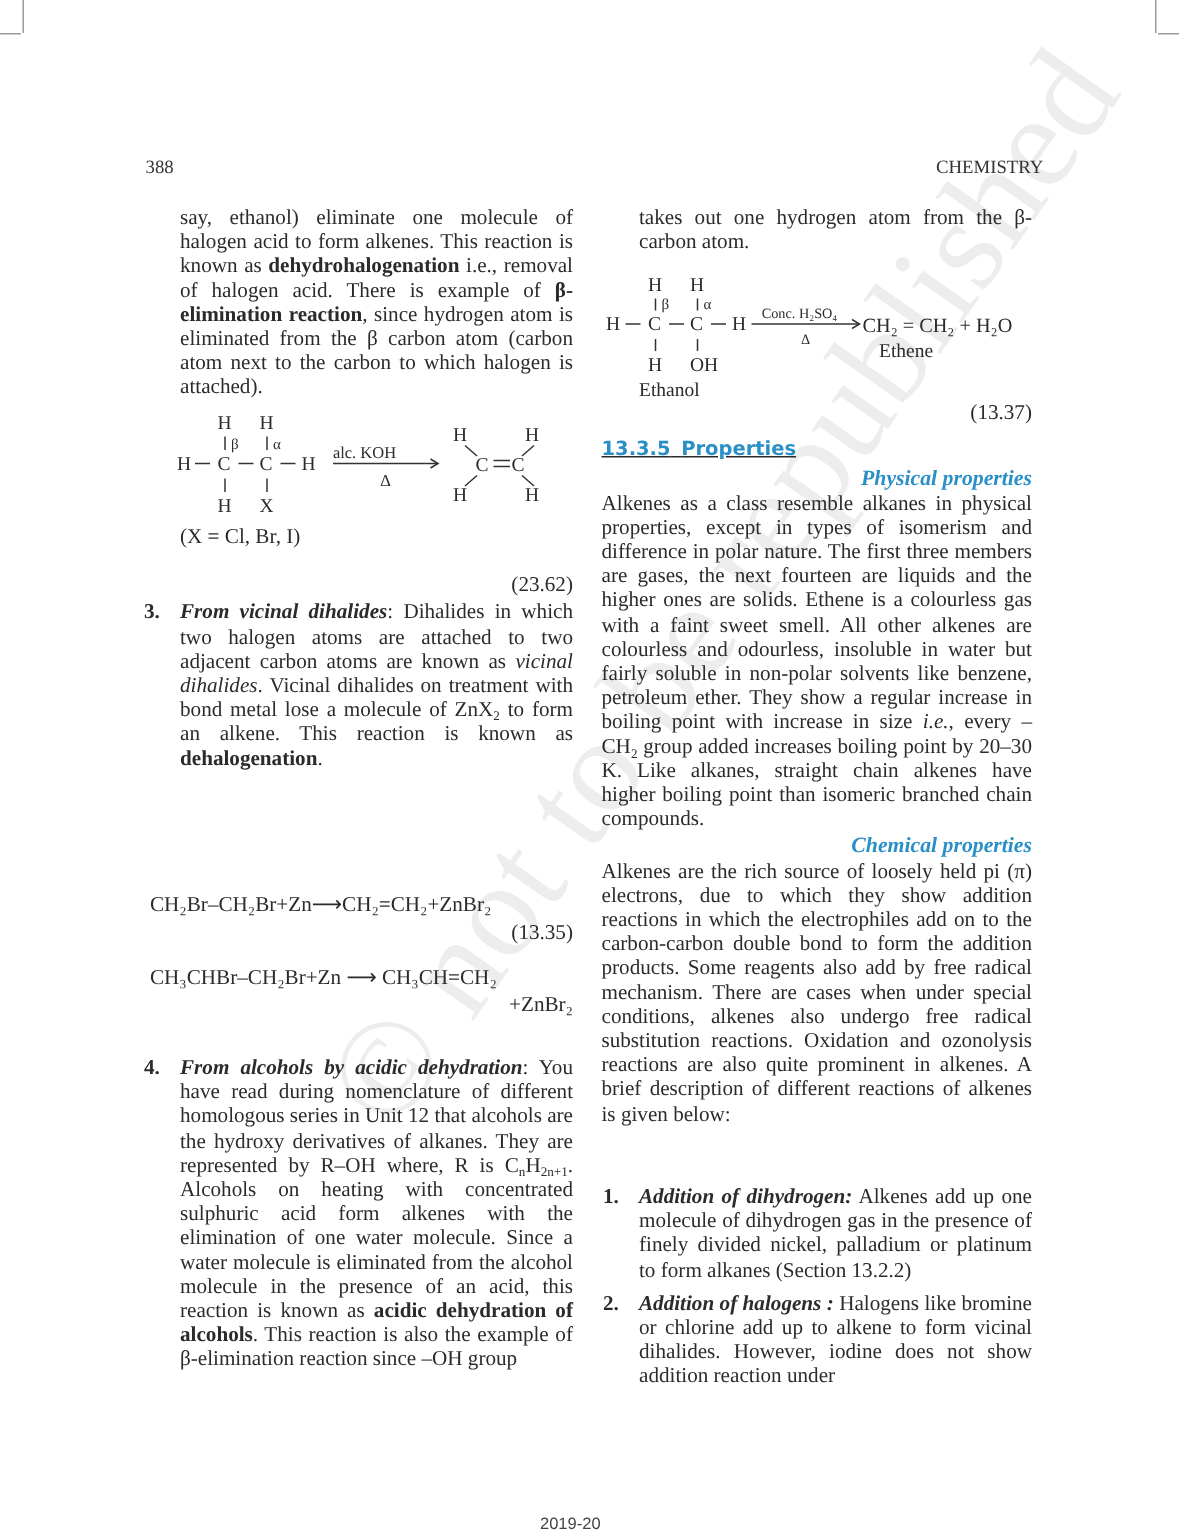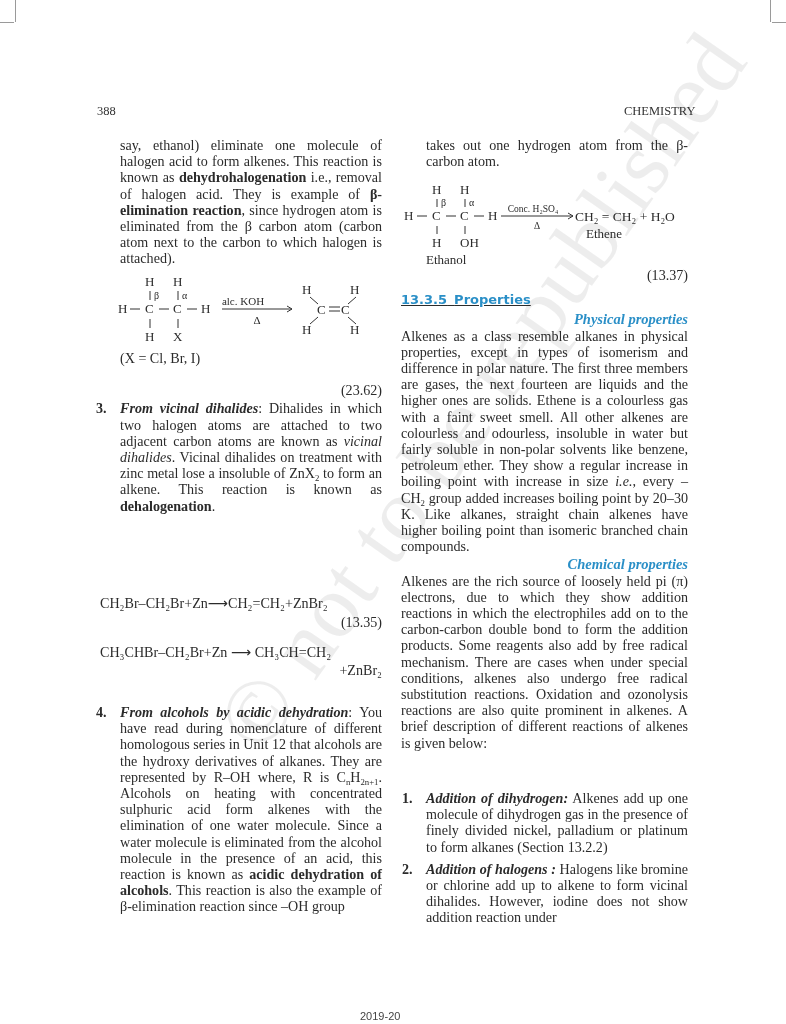--- a/index.html
+++ b/index.html
@@ -34,21 +34,21 @@
   <g opacity="0.08" transform="rotate(-55 400 560)">
     <text x="160" y="560" font-size="90" font-family="Liberation Sans, sans-serif" fill="#555">© not to be republished</text>
   </g>
 </svg>
 
 <div class="hdr" style="left:97px;">388</div>
 <div class="hdr" style="left:624px;">CHEMISTRY</div>
 
 <div class="col" style="left:120px;top:137px;width:262px;">
   <p>
-    <span>say, ethanol) eliminate one molecule of halogen acid to form alkenes. This reaction is known as </span><b>dehydrohalogenation</b><span> i.e., removal of halogen acid. They is example of </span><b>β-elimination reaction</b><span>, since hydrogen atom is eliminated from the β carbon atom (carbon atom next to the carbon to which halogen is attached).</span>
+    <span>say, ethanol) eliminate one molecule of halogen acid to form alkenes. This reaction is known as </span><b>dehydrohalogenation</b><span> i.e., removal of halogen acid. There is example of </span><b>β-elimination reaction</b><span>, since hydrogen atom is eliminated from the β carbon atom (carbon atom next to the carbon to which halogen is attached).</span>
   </p>
 </div>
 
 <svg width="280" height="80" style="position:absolute;left:110px;top:272px;">
   <text x="35" y="14" font-size="13">H</text>
   <text x="63" y="14" font-size="13">H</text>
   <line x1="40" y1="19" x2="40" y2="28" stroke="#333" stroke-width="1"></line>
   <line x1="68" y1="19" x2="68" y2="28" stroke="#333" stroke-width="1"></line>
   <text x="44" y="27" font-size="10">β</text>
   <text x="72" y="27" font-size="10">α</text>
@@ -82,21 +82,21 @@
   <text x="192" y="62" font-size="13">H</text>
   <text x="240" y="62" font-size="13">H</text>
 </svg>
 
 <div class="col" style="left:120px;top:350px;width:262px;">
   <div>(X = Cl, Br, I)</div>
   <div class="eqno" style="margin-top:16px;">(23.62)</div>
 
   <div class="li" style="margin-top:2px;">
     <span class="num">3.</span>
-    <p><span class="bi">From vicinal dihalides</span><span>: Dihalides in which two halogen atoms are attached to two adjacent carbon atoms are known as </span><i>vicinal dihalides</i><span>. Vicinal dihalides on treatment with zinc metal lose a insoluble of ZnX</span><sub>2</sub><span> to form an alkene. This reaction is known  as </span><b>dehalogenation</b><span>.</span></p>
+    <p><span class="bi">From vicinal dihalides</span><span>: Dihalides in which two halogen atoms are attached to two adjacent carbon atoms are known as </span><i>vicinal dihalides</i><span>. Vicinal dihalides on treatment with bond metal lose a molecule of ZnX</span><sub>2</sub><span> to form an alkene. This reaction is known  as </span><b>dehalogenation</b><span>.</span></p>
   </div>
 </div>
 
 <div class="col eq" style="left:100px;top:595px;width:282px;">
   <div>CH₂Br–CH₂Br+Zn⟶CH₂=CH₂+ZnBr₂</div>
   <div class="eqno" style="margin-top:3px;">(13.35)</div>
 </div>
 
 <div class="col eq" style="left:100px;top:644px;width:282px;">
   <div>CH₃CHBr–CH₂Br+Zn ⟶ CH₃CH=CH₂</div>

